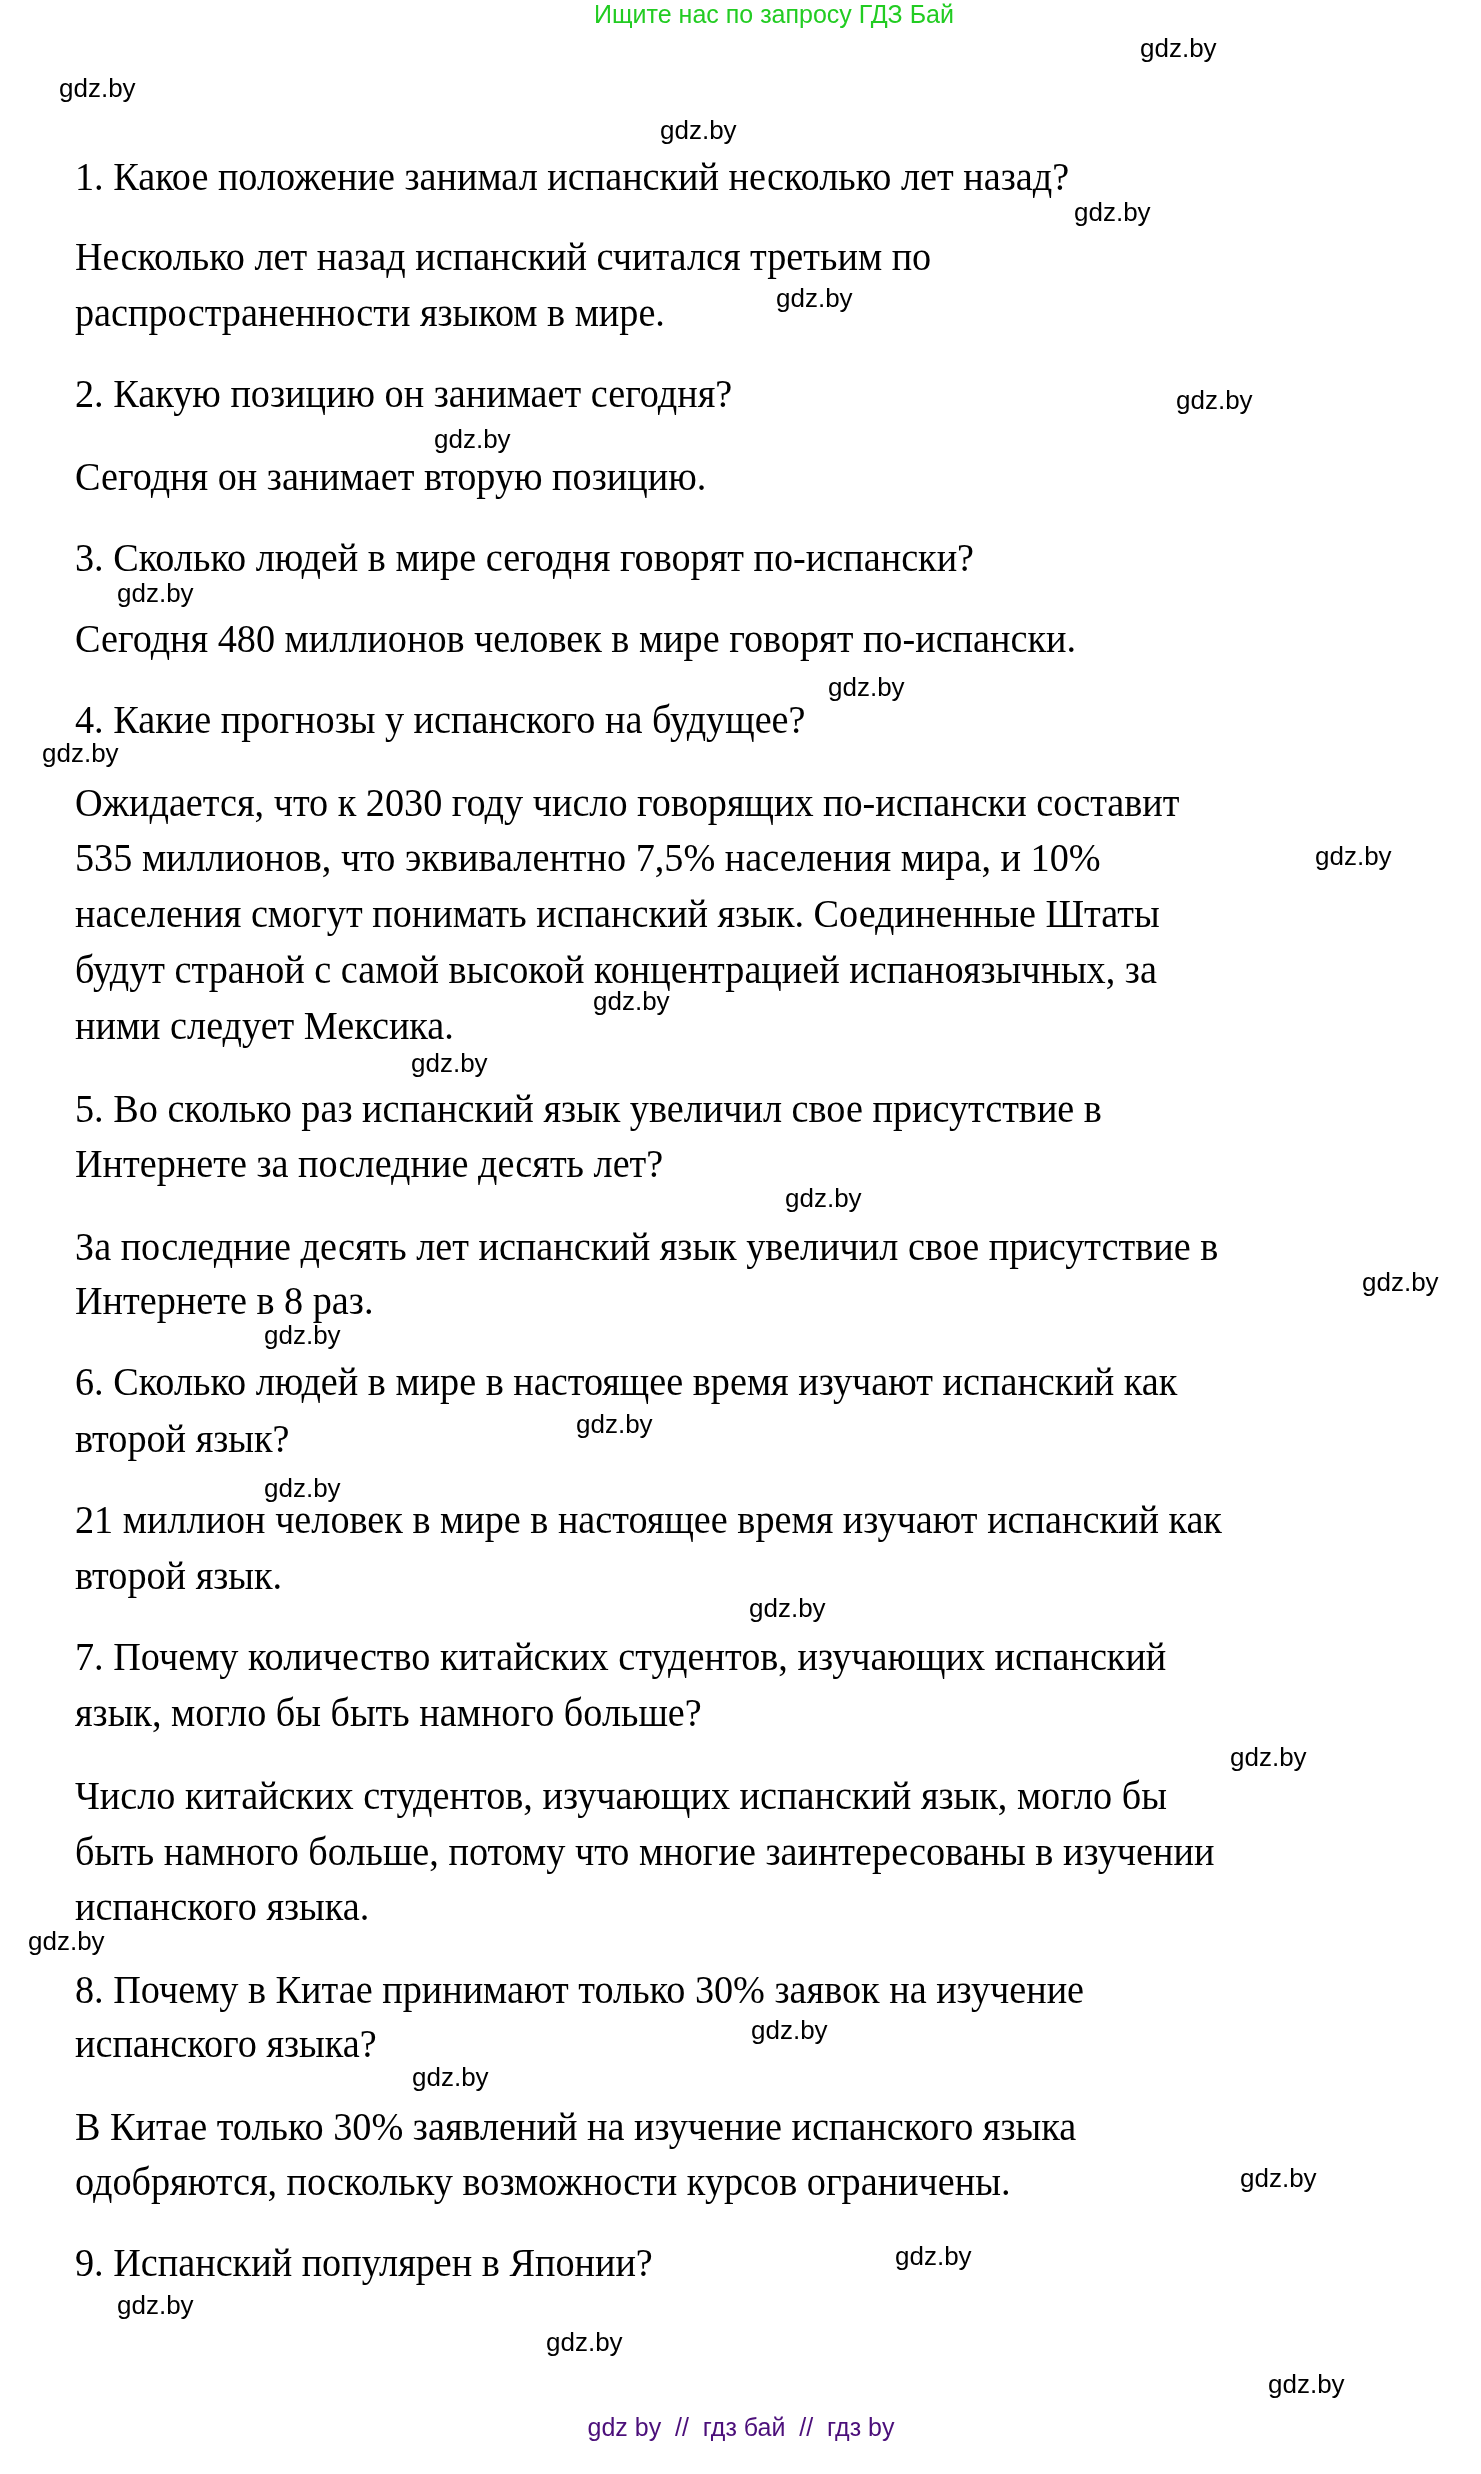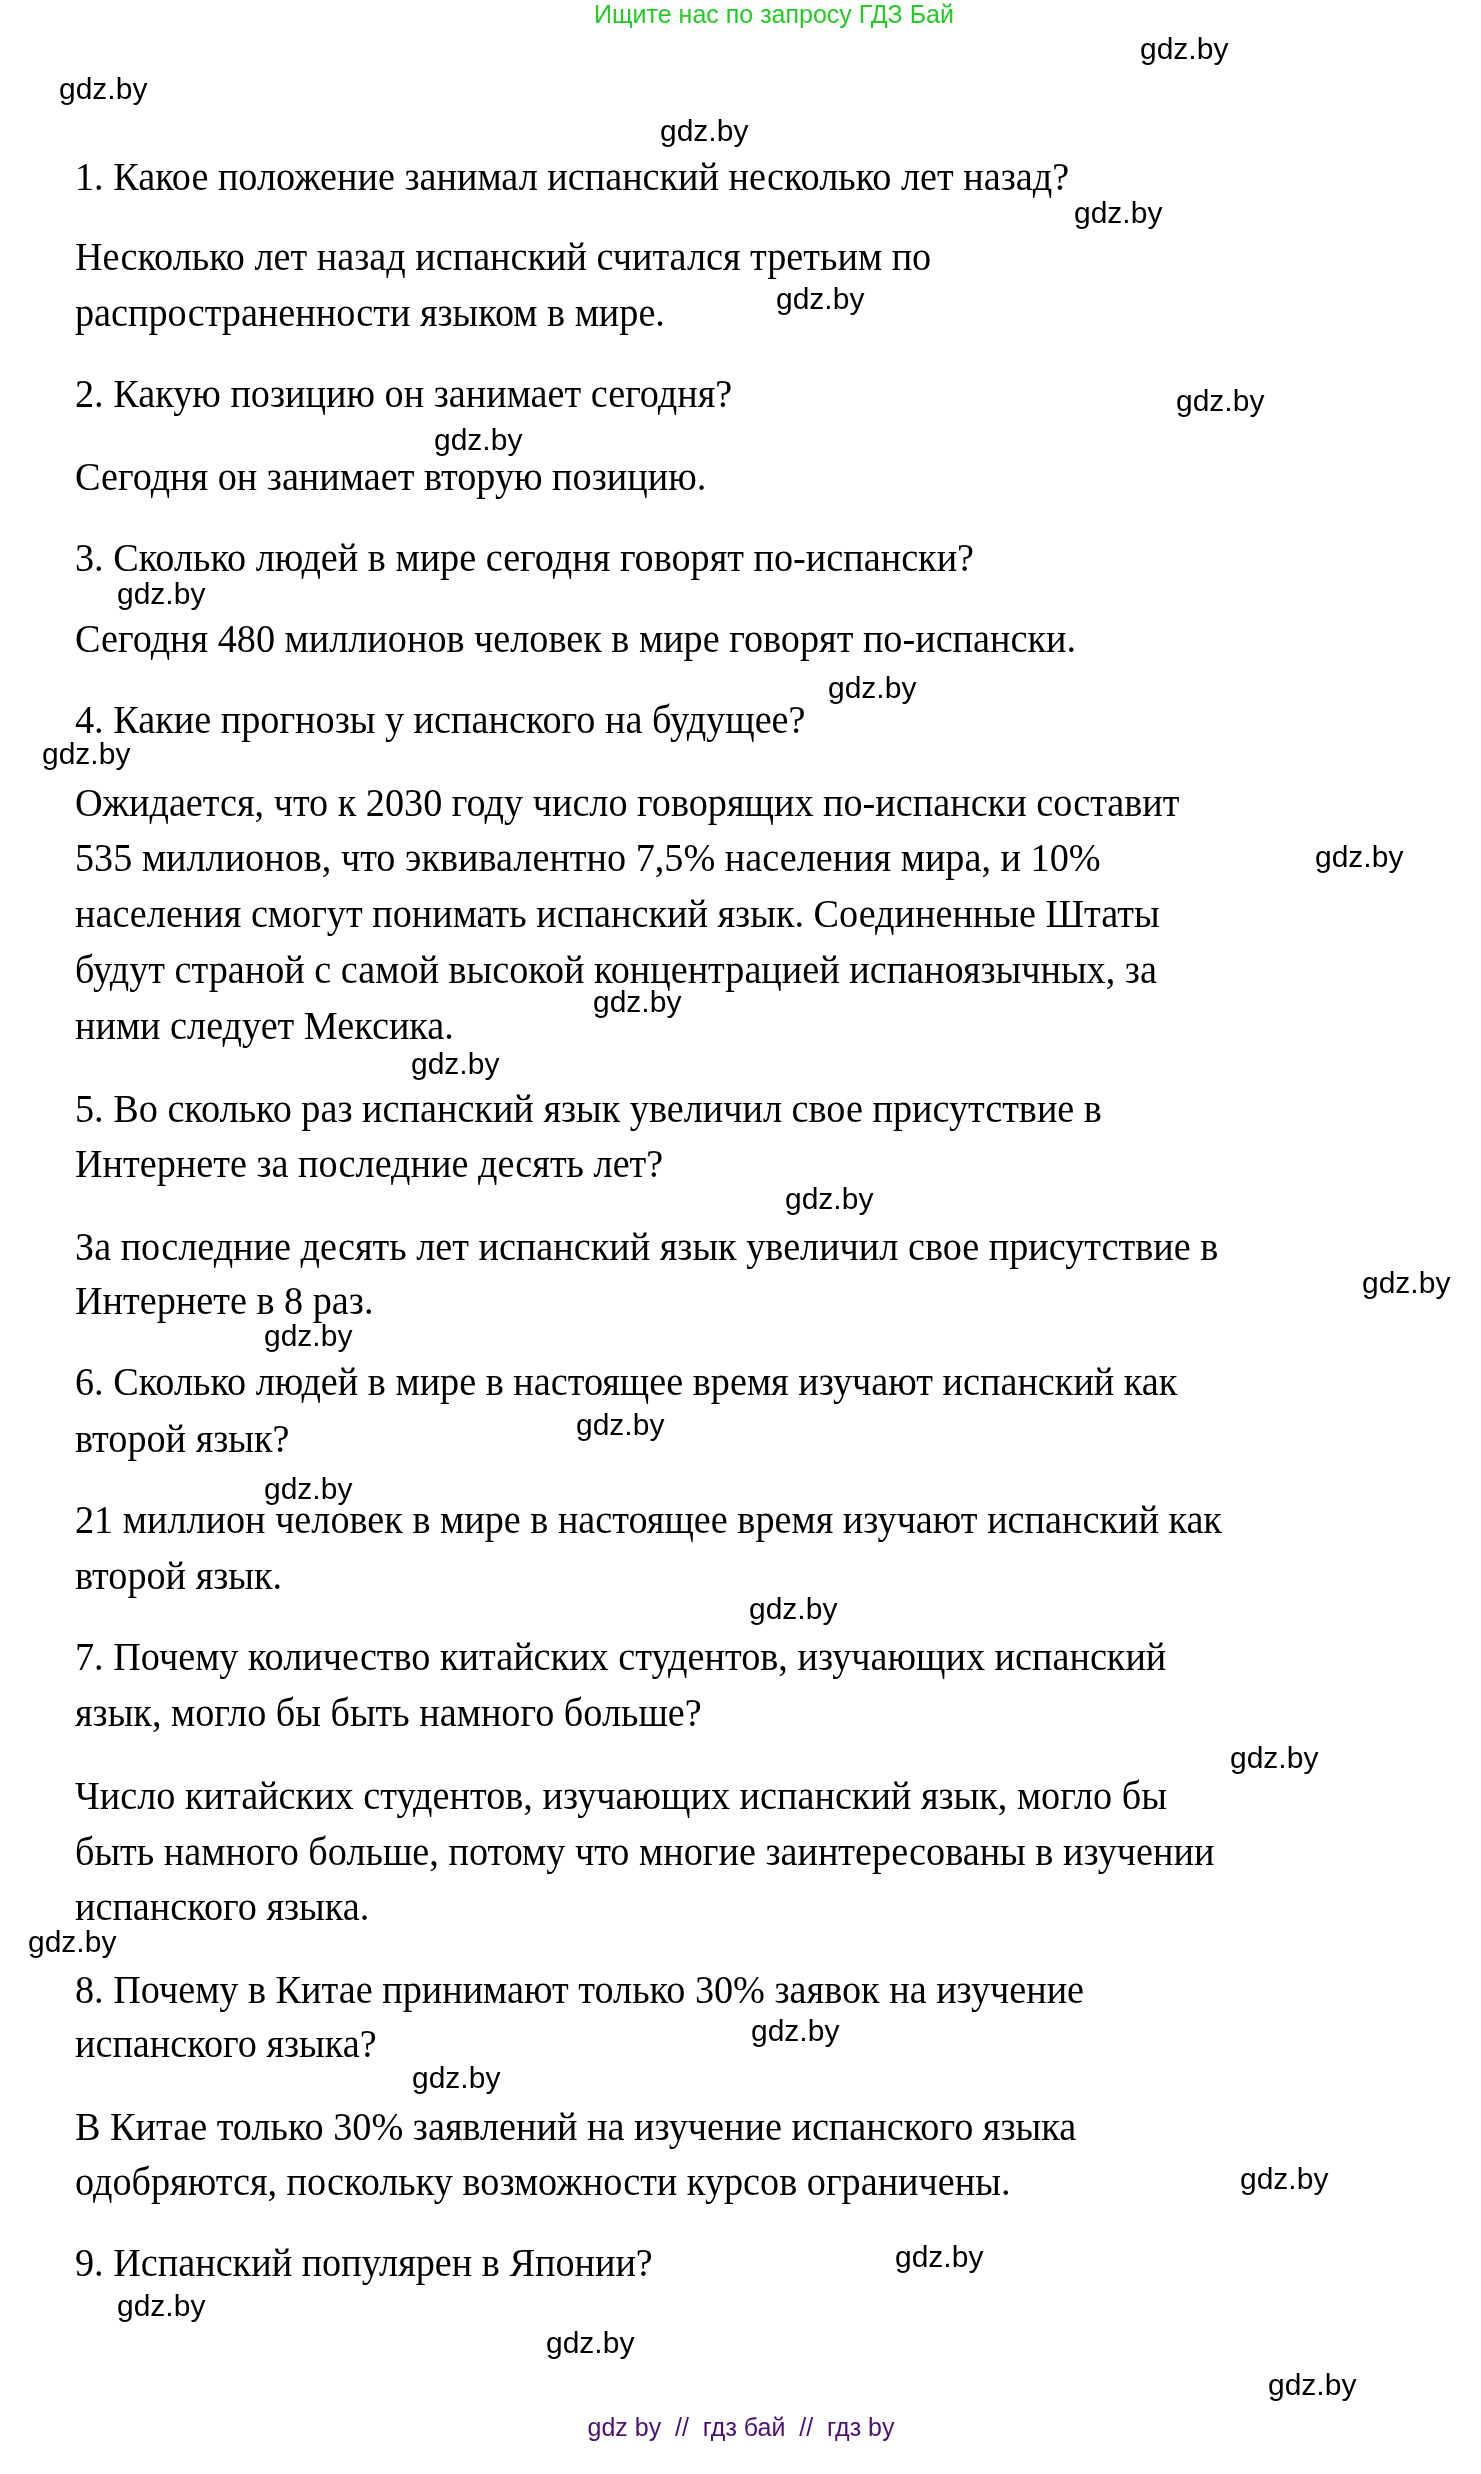--- a/index.html
+++ b/index.html
@@ -3,21 +3,21 @@
 <meta charset="utf-8">
 <style>
   html, body { margin:0; padding:0; background:#ffffff; }
   body { width:1482px; height:2475px; position:relative; overflow:hidden; }
   .header { position:absolute; top:0; left:0; width:1482px; text-align:center;
     font-family:"Liberation Sans", sans-serif; font-size:25px; color:#22cc22; line-height:28px;padding-left:33px; }
   .footer { position:absolute; top:2412px; left:0; width:1482px; text-align:center;
     font-family:"Liberation Sans", sans-serif; font-size:25px; color:#4b0f7a; line-height:31px; white-space:pre; }
   .line { position:absolute; left:75px; font-family:"Liberation Serif", serif; font-size:39px;
     color:#000; line-height:47px; white-space:nowrap; transform:scaleX(0.98); transform-origin:left; }
-  .wm { position:absolute; font-family:"Liberation Sans", sans-serif; font-size:30px; color:#000; line-height:23.4px; }
+  .wm { position:absolute; font-family:"Liberation Sans", sans-serif; font-size:26px; color:#000; line-height:23.4px; }
 </style>
 </head>
 <body>
 
 <div class="header">Ищите нас по запросу ГДЗ Бай</div>
 
 <div id="content">
     <div class="line" style="top: 153px;">1. Какое положение занимал испанский несколько лет назад?</div>
     <div class="line" style="top: 233px;">Несколько лет назад испанский считался третьим по</div>
     <div class="line" style="top: 289px;">распространенности языком в мире.</div>

